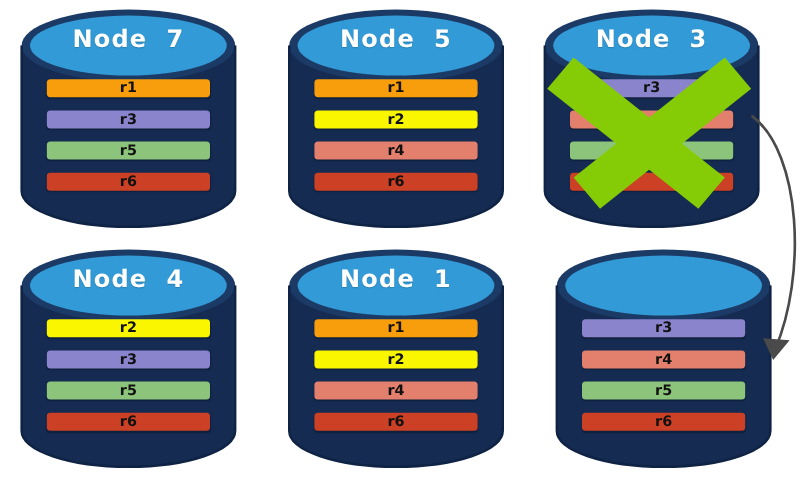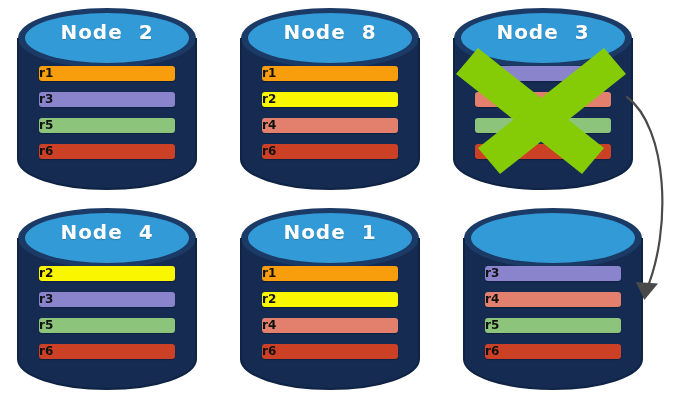--- a/index.html
+++ b/index.html
@@ -48,21 +48,21 @@
     position: absolute;
     left: 31px;
     top: 60px;
     width: 136px;
   }
   .bar {
     position: relative;
     height: 15px;
     margin-bottom: 11px;
     border-radius: 3px;
-    text-align: left;
+    text-align: center;
     font-size: 12px;
     font-weight: bold;
     color: #111111;
     line-height: 15px;
     box-shadow: 0 1px 1px rgba(0,0,0,0.25);
   }
   .bar:last-child { margin-bottom: 0; }
 
   .x-mark {
     position: absolute;
@@ -82,37 +82,37 @@
 
 <div id="canvas">
 
   <div class="node" style="left:8px; top:6px;">
     <svg class="node-svg" viewBox="0 0 198 185">
       <path d="M10 32 L10 153 A89 30 0 0 0 188 153 L188 32 Z" fill="#152B52"></path>
       <ellipse cx="99" cy="32" rx="89" ry="30" fill="#1B3B66"></ellipse>
       <ellipse cx="99" cy="32" rx="82" ry="25" fill="#329AD6"></ellipse>
       <path d="M10 32 L10 153 A89 30 0 0 0 188 153 L188 32" fill="none" stroke="#0F2344" stroke-width="2"></path>
     </svg>
-    <div class="node-title">Node  2</div>
+    <div class="node-title">Node  7</div>
     <div class="bars">
       <div class="bar" style="background:#F89E0C;">r1</div>
       <div class="bar" style="background:#8984CB;">r3</div>
       <div class="bar" style="background:#8CC47C;">r5</div>
       <div class="bar" style="background:#CC4125;">r6</div>
     </div>
   </div>
 
   <div class="node" style="left:231px; top:6px;">
     <svg class="node-svg" viewBox="0 0 198 185">
       <path d="M10 32 L10 153 A89 30 0 0 0 188 153 L188 32 Z" fill="#152B52"></path>
       <ellipse cx="99" cy="32" rx="89" ry="30" fill="#1B3B66"></ellipse>
       <ellipse cx="99" cy="32" rx="82" ry="25" fill="#329AD6"></ellipse>
       <path d="M10 32 L10 153 A89 30 0 0 0 188 153 L188 32" fill="none" stroke="#0F2344" stroke-width="2"></path>
     </svg>
-    <div class="node-title">Node  8</div>
+    <div class="node-title">Node  5</div>
     <div class="bars">
       <div class="bar" style="background:#F89E0C;">r1</div>
       <div class="bar" style="background:#FAF600;">r2</div>
       <div class="bar" style="background:#E2806D;">r4</div>
       <div class="bar" style="background:#CC4125;">r6</div>
     </div>
   </div>
 
   <div class="node" style="left:444px; top:6px;">
     <svg class="node-svg" viewBox="0 0 198 185">

